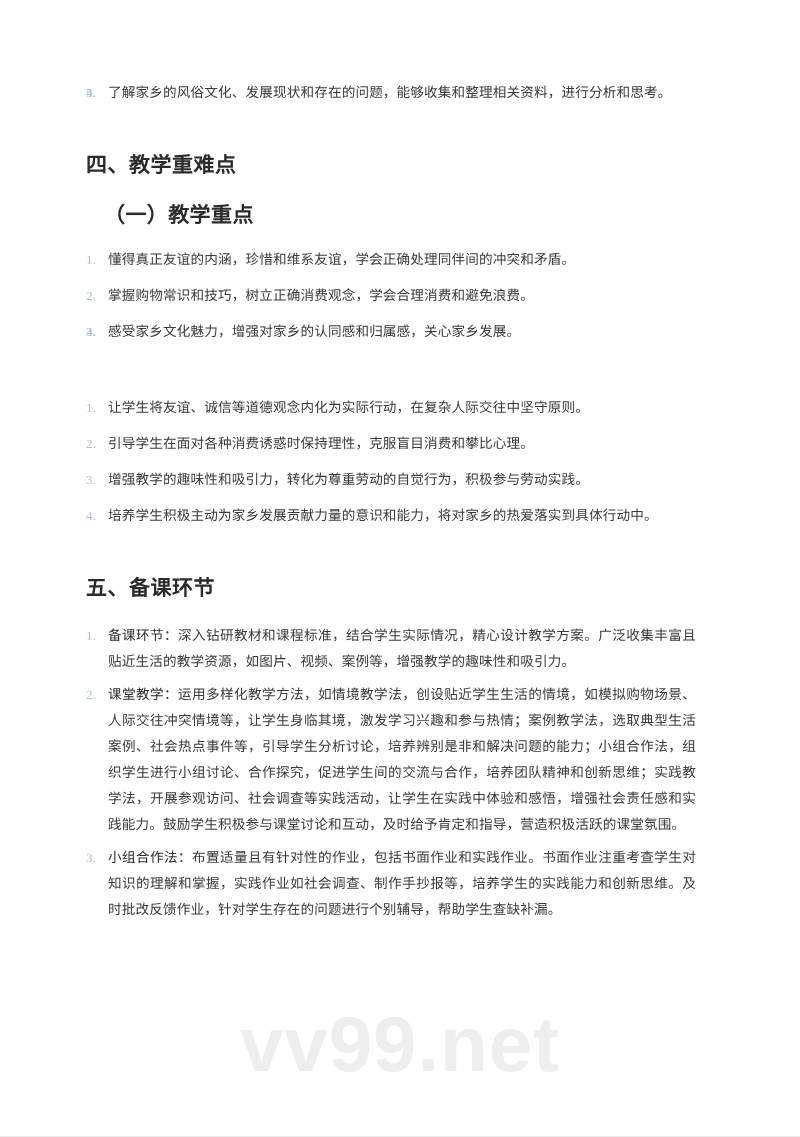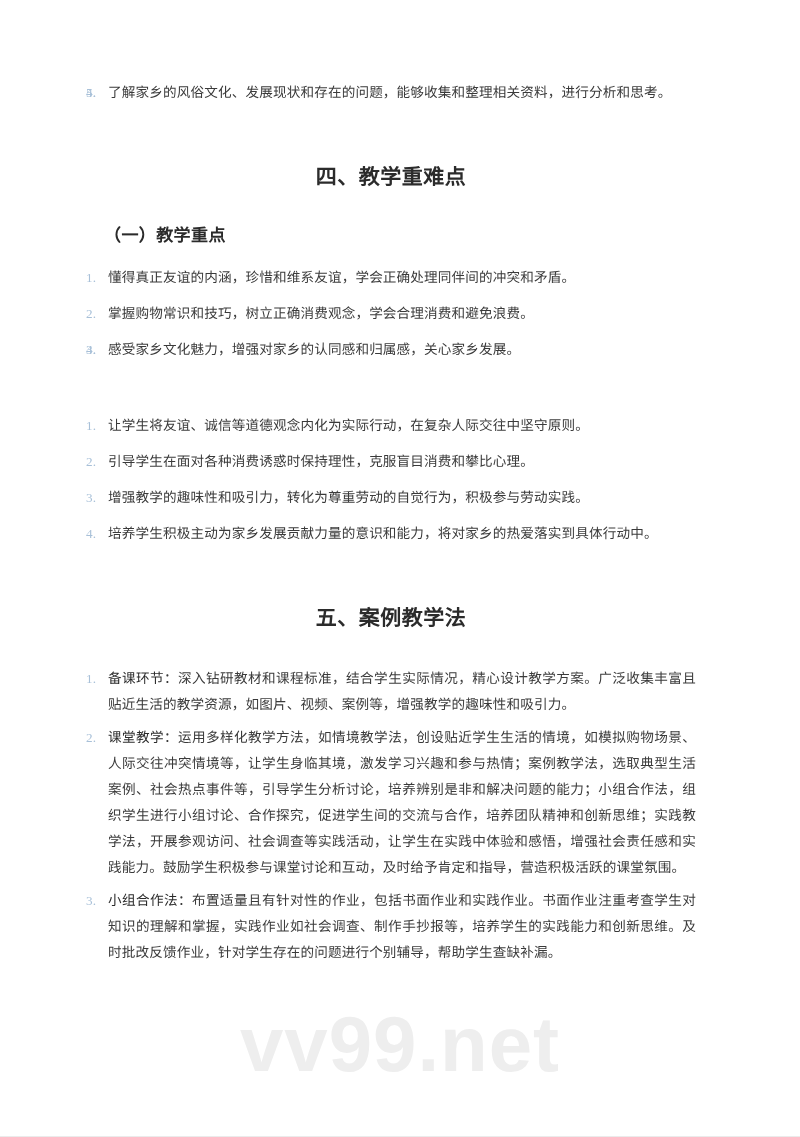--- a/index.html
+++ b/index.html
@@ -27,28 +27,27 @@
     width: 800px;
     padding: 70px 104px 0 86px;
     box-sizing: border-box;
   }
 
   
   h1.sec-heading {
     font-size: 21px;
     font-weight: bold;
     color: #2b2b2b;
-    margin: 12px;
+    margin: 0;
     padding: 0;
     letter-spacing: 0.5px;
     line-height: 1.45;
-    text-align: center;
   }
   h2.sub-heading {
-    font-size: 17px;
+    font-size: 21px;
     font-weight: bold;
     color: #2b2b2b;
     margin: 0;
     padding: 0 0 0 18px;
     letter-spacing: 0.4px;
     line-height: 1.45;
   }
   .gap-before-h1 { height: 34px; }
   .gap-after-h1  { height: 20px; }
   .gap-before-h2 { height: 24px; }
@@ -169,21 +168,21 @@
         <span>增强教学的趣味性和吸引力，转化为尊重劳动的自觉行为，积极参与劳动实践。</span>
       </li>
       <li>
         <span class="marker">4.</span>
         <span>培养学生积极主动为家乡发展贡献力量的意识和能力，将对家乡的热爱落实到具体行动中。</span>
       </li>
     </ol>
 
     <div class="gap-before-h1"></div>
 
-    <h1 class="sec-heading">五、案例教学法</h1>
+    <h1 class="sec-heading">五、备课环节</h1>
 
     <div class="gap-after-h1"></div>
 
     <ol class="doc-list measures">
       <li>
         <span class="marker">1.</span>
         <span class="lead">备课环节</span><span>：</span><span>深入钻研教材和课程标准，结合学生实际情况，精心设计教学方案。广泛收集丰富且贴近生活的教学资源，如图片、视频、案例等，增强教学的趣味性和吸引力。</span>
       </li>
       <li>
         <span class="marker">2.</span>

